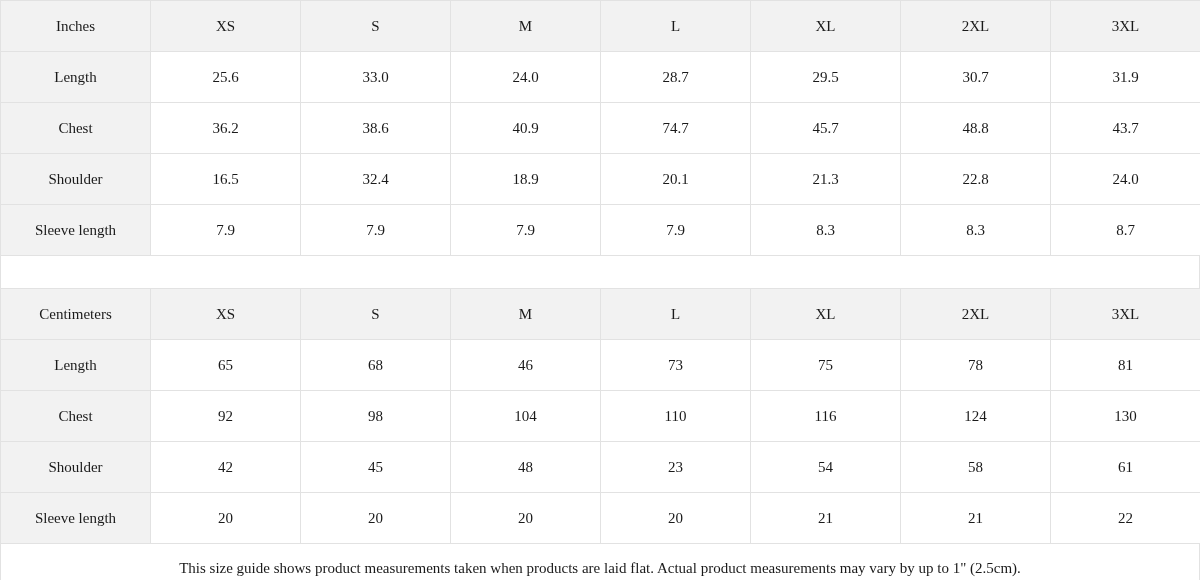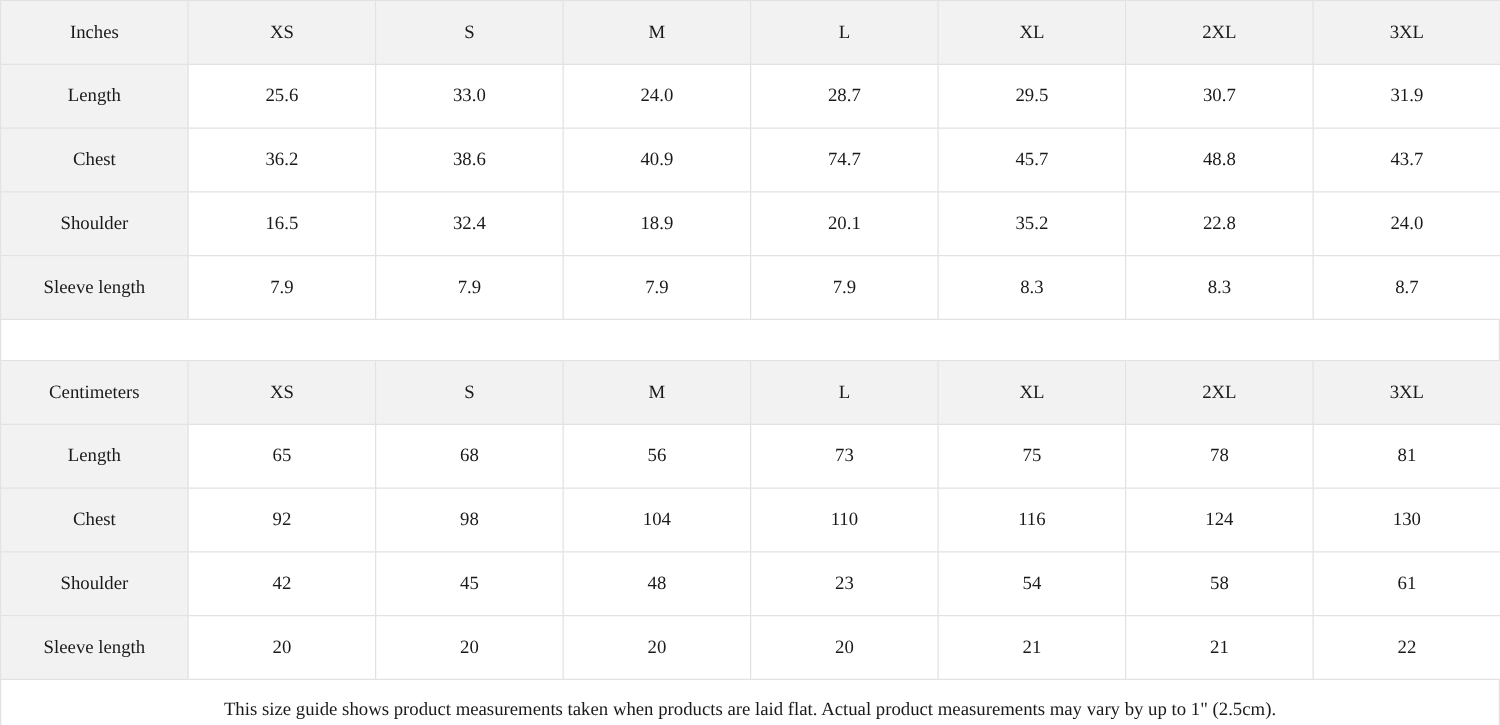--- a/index.html
+++ b/index.html
@@ -116,21 +116,21 @@
         <td>45.7</td>
         <td>48.8</td>
         <td>43.7</td>
       </tr>
       <tr>
         <td class="rowhead">Shoulder</td>
         <td>16.5</td>
         <td>32.4</td>
         <td>18.9</td>
         <td>20.1</td>
-        <td>35.2</td>
+        <td>21.3</td>
         <td>22.8</td>
         <td>24.0</td>
       </tr>
       <tr>
         <td class="rowhead">Sleeve length</td>
         <td>7.9</td>
         <td>7.9</td>
         <td>7.9</td>
         <td>7.9</td>
         <td>8.3</td>
@@ -163,21 +163,21 @@
         <th class="sizehead">XL</th>
         <th class="sizehead">2XL</th>
         <th class="sizehead">3XL</th>
       </tr>
     </thead>
     <tbody>
       <tr>
         <td class="rowhead">Length</td>
         <td>65</td>
         <td>68</td>
-        <td>56</td>
+        <td>46</td>
         <td>73</td>
         <td>75</td>
         <td>78</td>
         <td>81</td>
       </tr>
       <tr>
         <td class="rowhead">Chest</td>
         <td>92</td>
         <td>98</td>
         <td>104</td>

